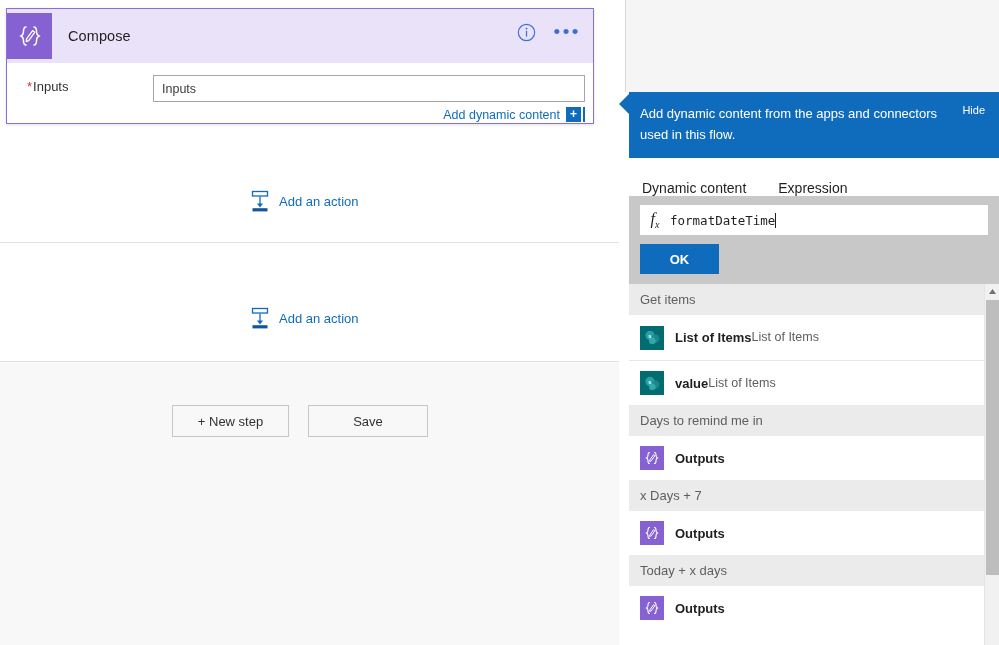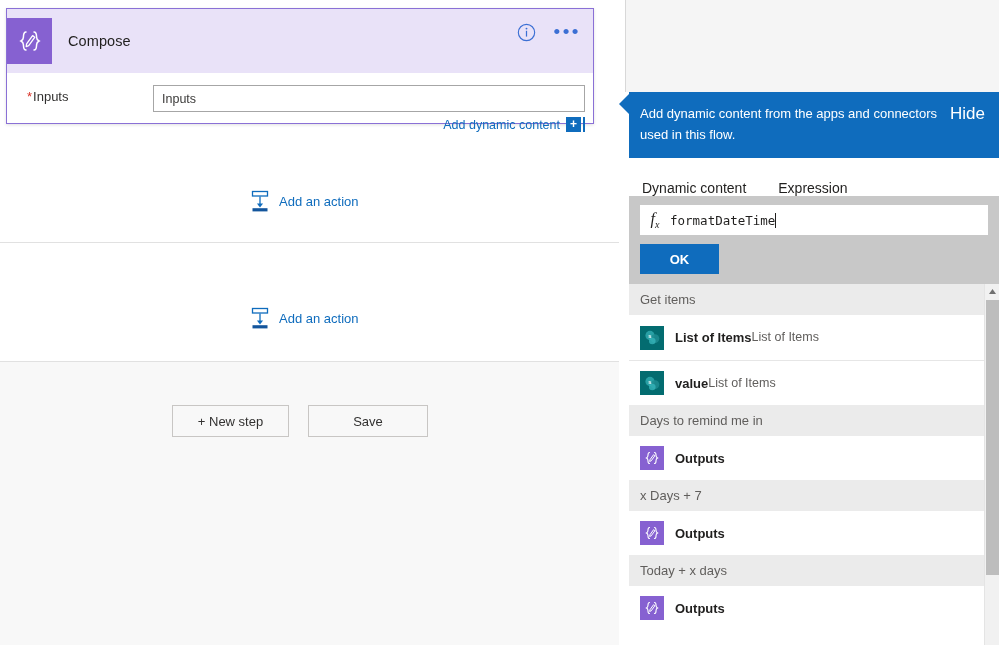--- a/index.html
+++ b/index.html
@@ -31,21 +31,21 @@
   
   #compose-card {
     position: absolute; left: 6px; top: 8px;
     width: 588px; height: 116px;
     background: #ffffff;
     border: 1px solid #8a70d6;
     box-shadow: 0 1px 3px rgba(0,0,0,.12);
   }
   #compose-header {
     position: relative;
-    height: 64px;
+    height: 54px;
     background: #e9e2f8;
     display: flex; align-items: center;
   }
   #compose-icon {
     width: 45px; height: 46px;
     background: #8661d1;
     display: flex; align-items: center; justify-content: center;
     flex: none;
   }
   #compose-icon svg { display: block; }
@@ -144,21 +144,21 @@
     background: #0f6cbd;
     color: #ffffff;
   }
   #banner-text {
     position: absolute; left: 11px; top: 11px;
     width: 302px;
     font-size: 13px; line-height: 21px;
   }
   #banner-hide {
     position: absolute; right: 14px; top: 12px;
-    font-size: 17px; color: #ffffff;
+    font-size: 11px; color: #ffffff;
     text-decoration: none; cursor: pointer;
   }
   #panel-tabs {
     position: absolute; left: 10px; top: 158px;
     width: 370px; height: 36px;
     background: #ffffff;
     display: flex; align-items: flex-start;
     padding-left: 11px;
   }
   .ptab {

